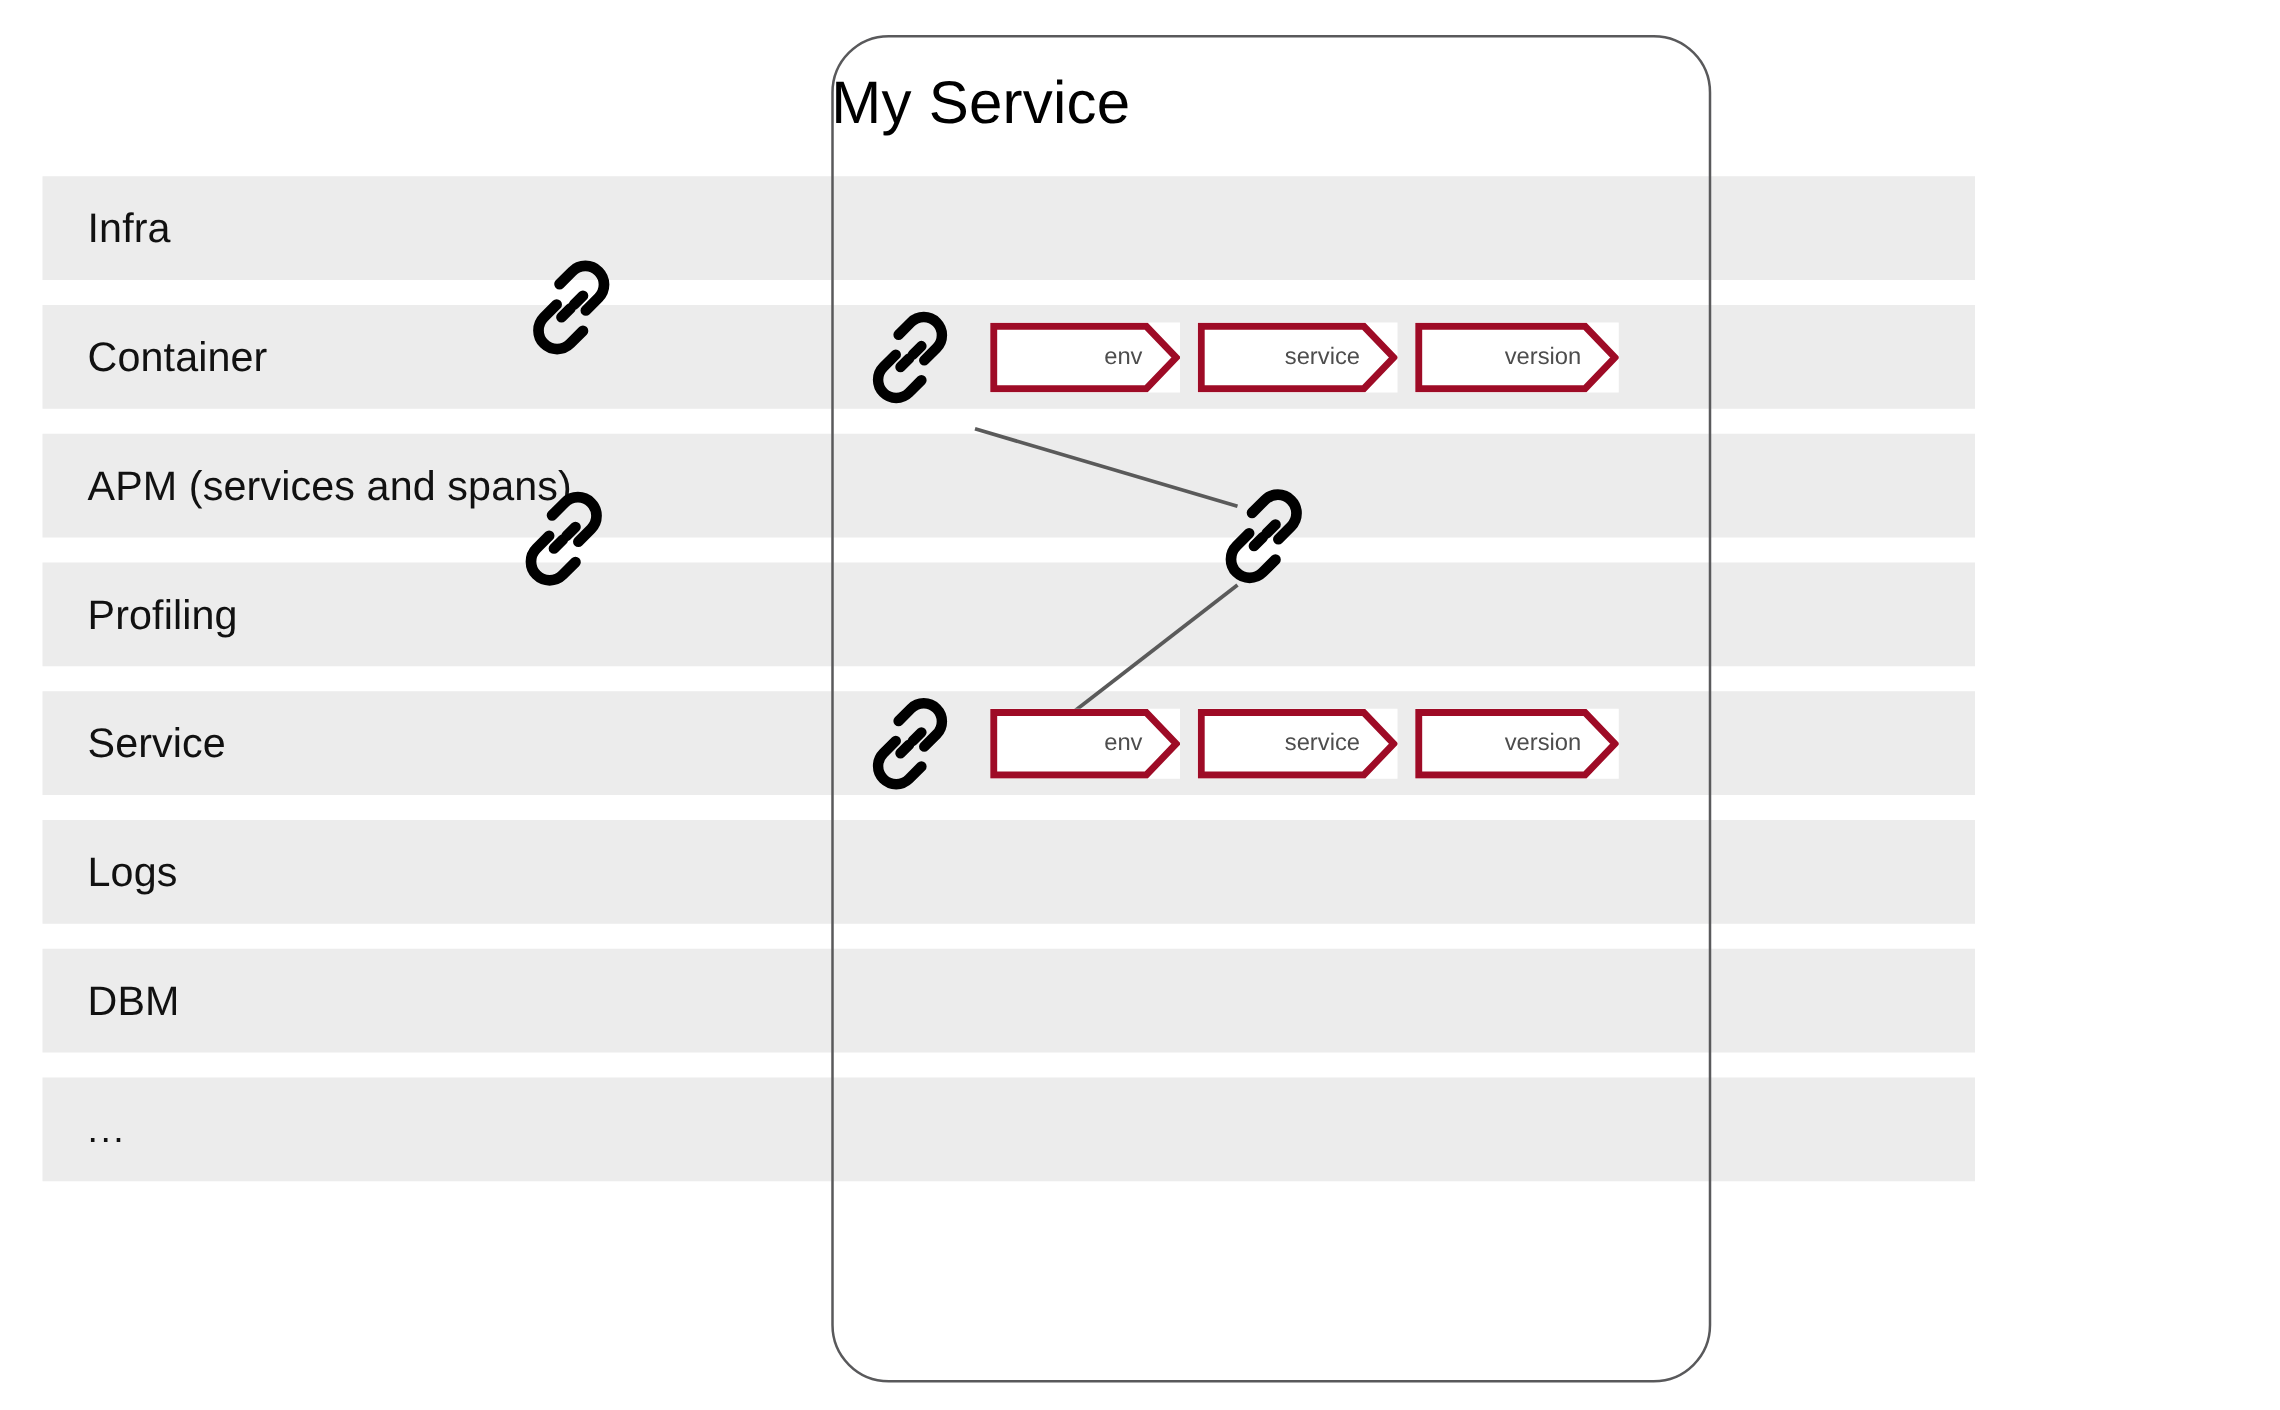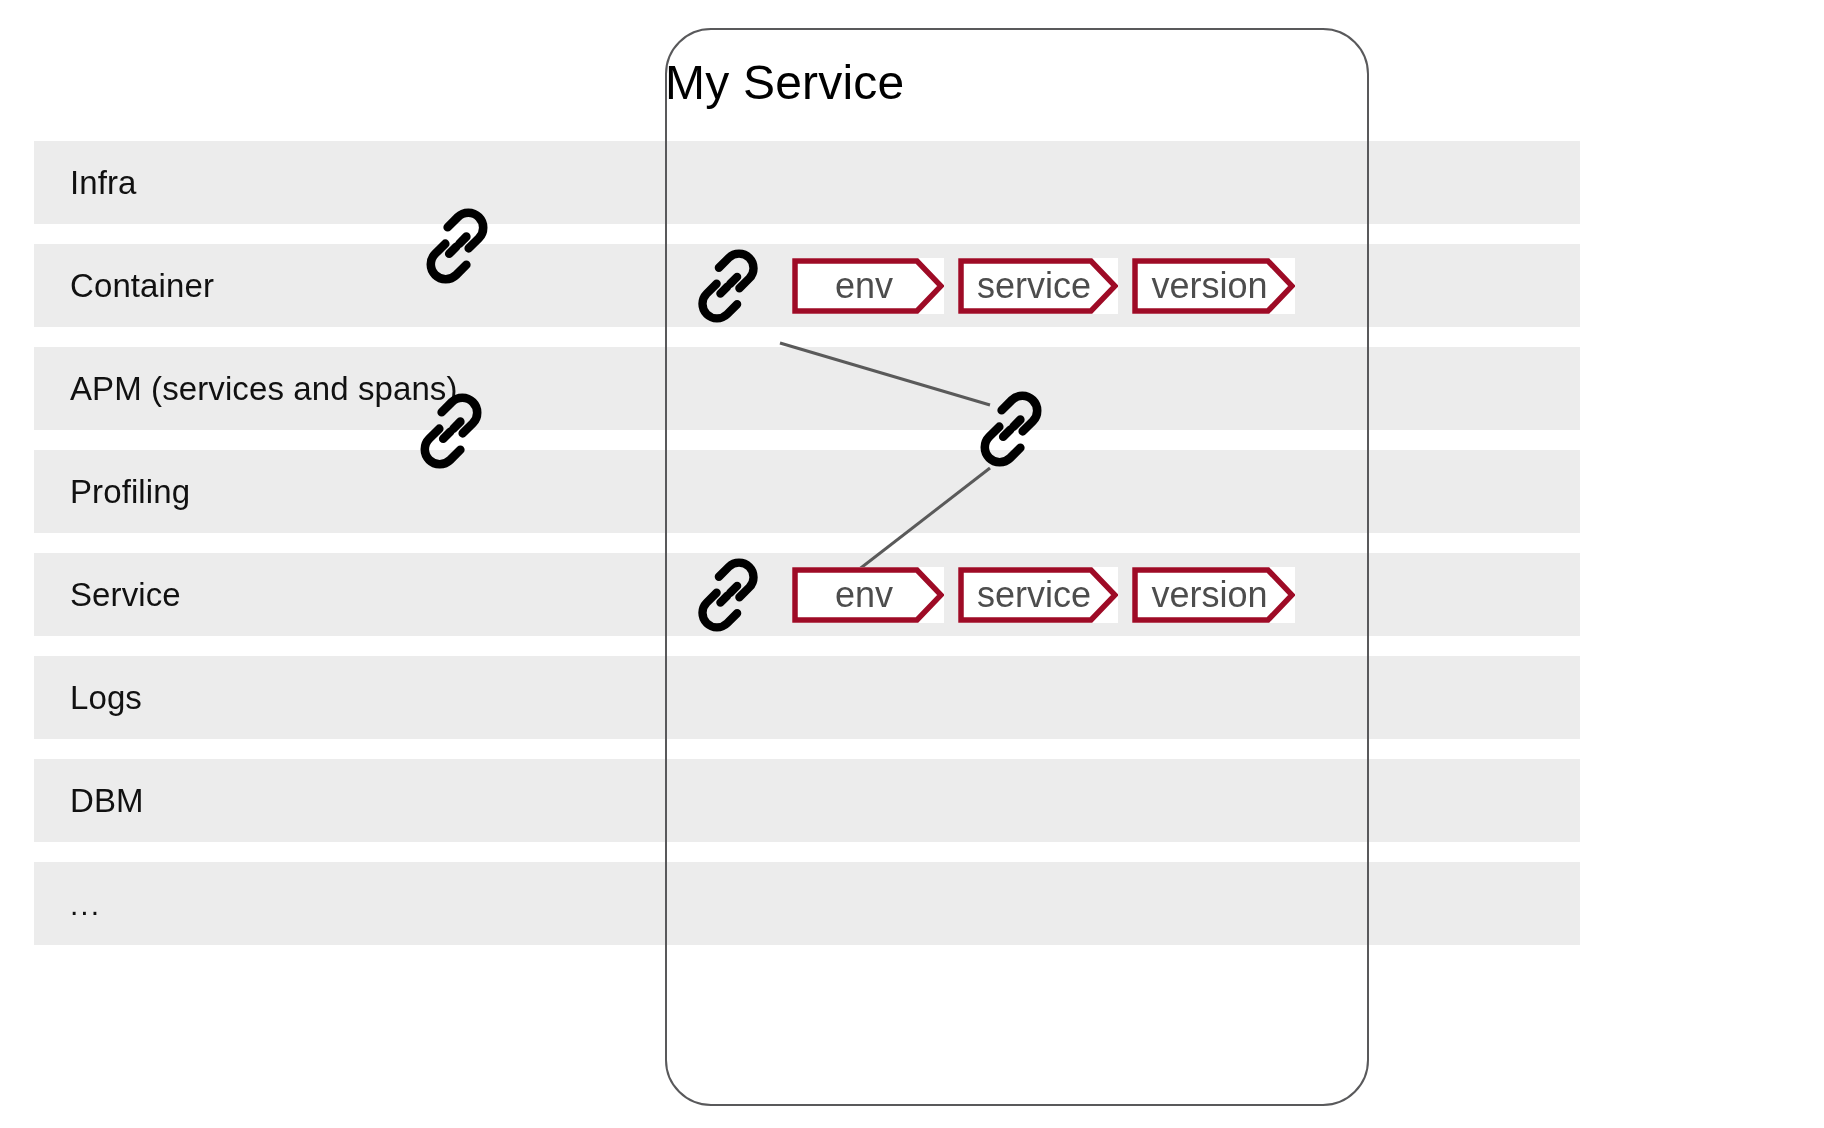--- a/index.html
+++ b/index.html
@@ -79,24 +79,24 @@
     position: absolute;
     display: flex;
     align-items: center;
     gap: 14px;
   }
   .tag {
     position: relative;
     height: 56px;
     display: flex;
     align-items: center;
-    justify-content: center;
+    justify-content: flex-end;
     box-sizing: border-box;
     color: #4d4d4d;
-    font-size: 36px;
+    font-size: 19px;
     white-space: nowrap;
     background: #ffffff;
   }
   .tag-svg {
     position: absolute;
     inset: 0;
     width: 100%;
     height: 100%;
   }
   .tag-text {

